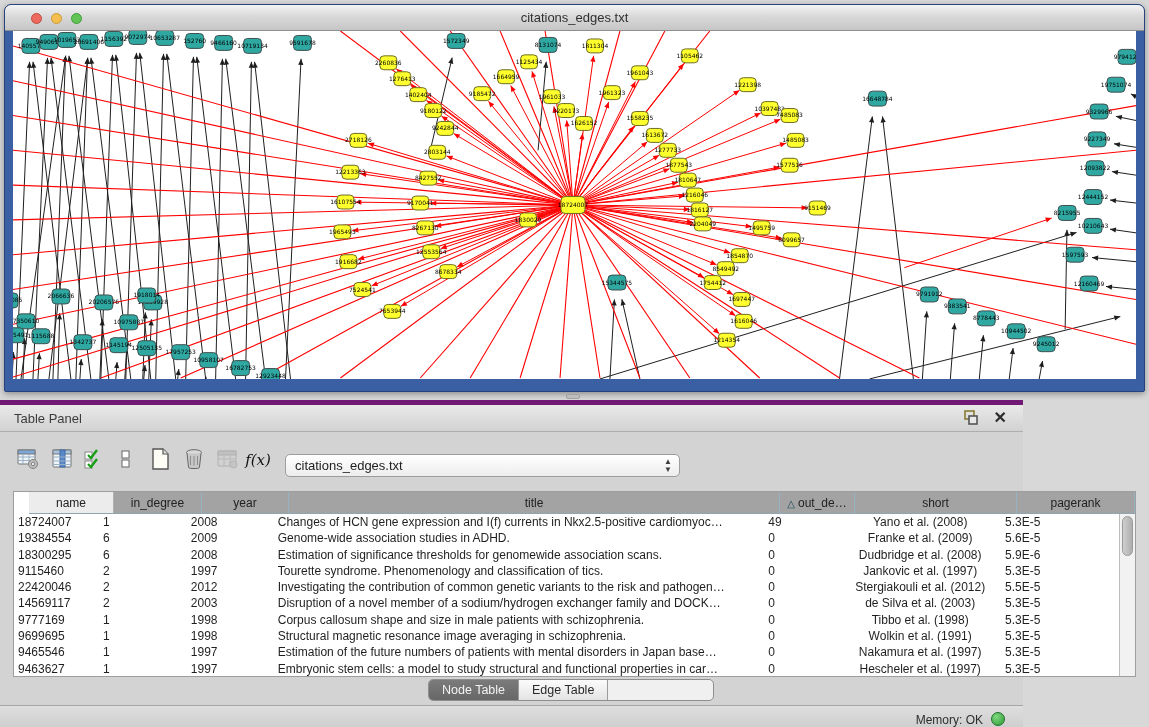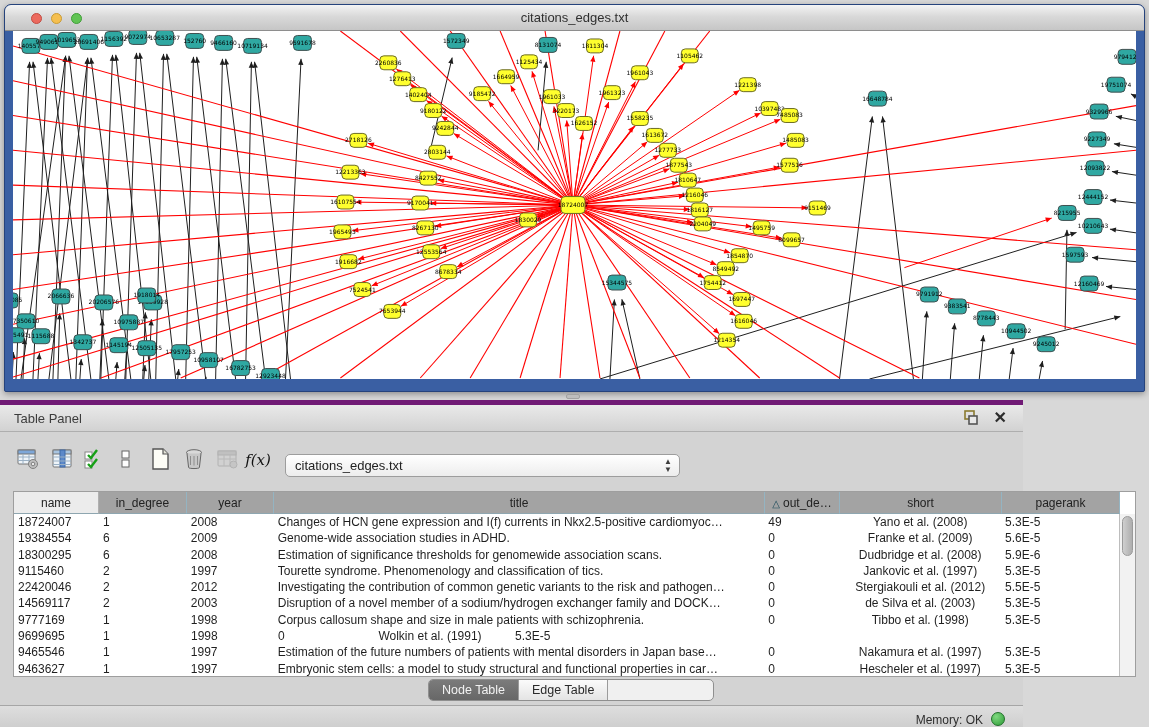--- a/index.html
+++ b/index.html
@@ -36,21 +36,21 @@
   .tool-btn svg { width:22px; height:22px; }
   .fx { font-family:"DejaVu Serif", serif; font-style:italic; font-size:15px; color:#111; }
   .table-select { position:absolute; left:285px; top:22px; width:395px; height:23px;
     background:linear-gradient(#ffffff,#ededed); border:1px solid #9d9d9d; border-radius:5px;
     font-size:13px; color:#222; padding:3px 24px 0 9px; cursor:pointer; }
   .sel-arrows { position:absolute; right:7px; top:3px; font-size:8px; line-height:8px; color:#3c3c3c; text-align:center; }
 
   
   .grid-wrap { position:absolute; left:13px; top:86px; width:1123px; height:186px;
     background:#ffffff; border:1px solid #9e9e9e; }
-  .grid-header { position:absolute; left:0; top:0; right:0; height:22px; display:flex; }
+  .grid-header { position:absolute; left:0; top:0; right:0; height:22px; display:flex;justify-content:flex-end; }
   .gh-cell { height:22px; background:#a3a3a3; border-right:1px solid #94b4c2; border-bottom:1px solid #8ea6b0;
     font-size:12px; color:#222; text-align:center; padding-top:4px; overflow:hidden; white-space:nowrap; }
   .gh-cell.first { background:#ececec; border-right:1px solid #b0b0b0; }
   .sort-glyph { font-size:10px; color:#1b4a5a; margin-right:3px; }
   .grid-body { position:absolute; left:0; top:22px; right:16px; bottom:0; overflow:hidden; }
   .grid-row { display:flex; height:16.3px; }
   .gr-cell { font-size:12px; color:#1f1f1f; white-space:nowrap; overflow:hidden; padding:1px 4px 0 4px; }
   .vscroll { position:absolute; right:0; top:22px; width:16px; bottom:0; background:#f2f2f2; border-left:1px solid #bdbdbd; }
   .vthumb { position:absolute; left:2px; top:2px; width:11px; height:40px; background:linear-gradient(90deg,#cfcfcf,#aeaeae); border:1px solid #9a9a9a; border-radius:6px; }
 
@@ -690,20 +690,21 @@
           <div class="gr-cell" style="width: 87px; text-align: left;">1998</div>
           <div class="gr-cell" style="width: 491px; text-align: left;">Corpus callosum shape and size in male patients with schizophrenia.</div>
           <div class="gr-cell" style="width: 75px; text-align: left;">0</div>
           <div class="gr-cell" style="width: 162px; text-align: center;">Tibbo et al. (1998)</div>
           <div class="gr-cell" style="width: 118px; text-align: left;">5.3E-5</div>
         </div>
         <div class="grid-row">
           <div class="gr-cell" style="width: 85px; text-align: left;">9699695</div>
           <div class="gr-cell" style="width: 88px; text-align: left;">1</div>
           <div class="gr-cell" style="width: 87px; text-align: left;">1998</div>
+          <div class="gr-cell" style="width: 491px; text-align: left;">Structural magnetic resonance image averaging in schizophrenia.</div>
           <div class="gr-cell" style="width: 75px; text-align: left;">0</div>
           <div class="gr-cell" style="width: 162px; text-align: center;">Wolkin et al. (1991)</div>
           <div class="gr-cell" style="width: 118px; text-align: left;">5.3E-5</div>
         </div>
         <div class="grid-row">
           <div class="gr-cell" style="width: 85px; text-align: left;">9465546</div>
           <div class="gr-cell" style="width: 88px; text-align: left;">1</div>
           <div class="gr-cell" style="width: 87px; text-align: left;">1997</div>
           <div class="gr-cell" style="width: 491px; text-align: left;">Estimation of the future numbers of patients with mental disorders in Japan base…</div>
           <div class="gr-cell" style="width: 75px; text-align: left;">0</div>

